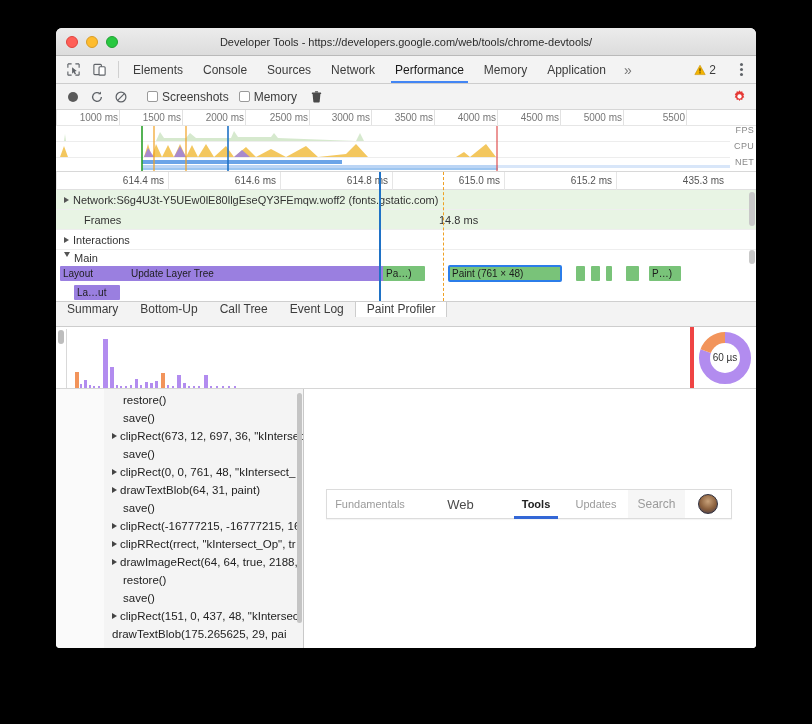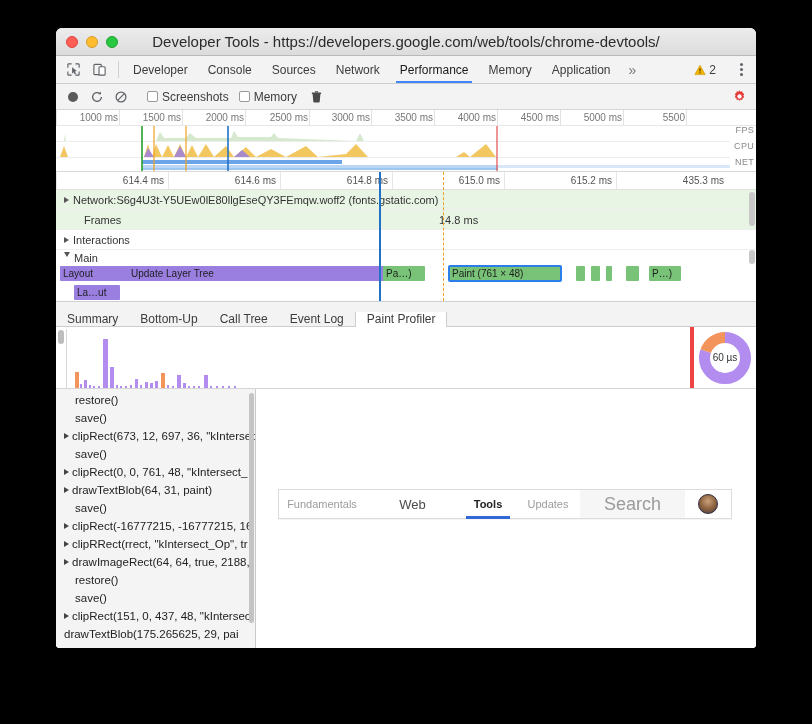--- a/index.html
+++ b/index.html
@@ -33,21 +33,21 @@
     flex: 0 0 28px;
   }
   .traffic { display: flex; gap: 8px; padding-left: 10px; }
   .dot { width: 12px; height: 12px; border-radius: 50%; }
   .dot.red { background: #ff5f57; border: 1px solid #e0443e; }
   .dot.yellow { background: #febc2e; border: 1px solid #d89d28; }
   .dot.green { background: #28c840; border: 1px solid #22a134; }
   .title {
     position: absolute; left: 0; right: 0;
     text-align: center;
-    font-size: 15px; color: #2b2b2b;
+    font-size: 11px; color: #2b2b2b;
   }
 
   
   .tabstrip {
     height: 28px;
     flex: 0 0 28px;
     background: #f3f3f3;
     border-bottom: 1px solid #cdcdcd;
     display: flex;
     align-items: stretch;
@@ -191,21 +191,21 @@
   .scrollbar-v {
     position: absolute; right: 1px; top: 2px; width: 6px;
     background: #c8c8c8; border-radius: 3px;
   }
 
   
   .drawer-tabs {
     flex: 0 0 25px;
     background: #f3f3f3;
     border-bottom: 1px solid #cdcdcd;
-    display: flex; align-items: flex-end;
+    display: flex; align-items: flex-start;
     font-size: 12px;
   }
   .dtab {
     padding: 0 11px; display: flex; align-items: center;
     color: #3c3c3c; white-space: nowrap;
   }
   .dtab.active {
     background: #fff;
     border-left: 1px solid #cdcdcd;
     border-right: 1px solid #cdcdcd;
@@ -250,20 +250,21 @@
   
   .pp-body { flex: 1 1 auto; display: flex; min-height: 0; background: #fafafa; }
   .cmdlist {
     flex: 0 0 200px;
     background: #f4f4f4;
     border-right: 1px solid #c9c9c9;
     overflow: hidden;
     padding-top: 2px;
     font-family: "Liberation Sans", sans-serif;
     position: relative;
+    margin-left: 48px;
   }
   .cmd {
     height: 18px; line-height: 18px;
     font-size: 11.5px; color: #222;
     white-space: nowrap; overflow: hidden;
     padding-left: 8px;
   }
   .cmd .tri { margin-right: 3px; border-left-color: #444; }
   .cmd.noarrow { padding-left: 19px; }
   .cmd-scroll {
@@ -292,21 +293,21 @@
   .navitem.tools { width: 56px; color: #222; font-weight: bold; }
   .navitem.tools::after {
     content: ""; position: absolute; left: 6px; right: 6px; bottom: -1px;
     height: 3px; background: #3367d6;
   }
   .navitem.upd { width: 64px; }
   .navsearch {
     flex: 1 1 auto;
     display: flex; align-items: center; justify-content: center;
     background: #f6f6f6;
-    font-size: 18px; color: #9b9b9b;
+    font-size: 12px; color: #9b9b9b;
   }
   .navavatar { width: 46px; display: flex; align-items: center; justify-content: center; }
   .avatar-circle {
     width: 20px; height: 20px; border-radius: 50%;
     background: radial-gradient(circle at 50% 35%, #c9a27a 0%, #8a5f3c 55%, #3d3a52 100%);
     border: 1px solid #2f2f3d;
   }
 </style>
 </head>
 <body>
@@ -332,21 +333,21 @@
       </div>
       <div class="ticon">
         <svg width="15" height="15" viewBox="0 0 16 16">
           <rect x="2" y="2.5" width="8" height="11" rx="1" stroke="#5f6368" stroke-width="1.2" fill="none"></rect>
           <rect x="7.5" y="5" width="6.5" height="9" rx="1" stroke="#5f6368" stroke-width="1.2" fill="#fff"></rect>
         </svg>
       </div>
     </div>
     <div class="vsep"></div>
     <div class="tabs">
-      <div class="tab">Developer</div>
+      <div class="tab">Elements</div>
       <div class="tab">Console</div>
       <div class="tab">Sources</div>
       <div class="tab">Network</div>
       <div class="tab active">Performance</div>
       <div class="tab">Memory</div>
       <div class="tab">Application</div>
       <div class="tab more">»</div>
     </div>
     <div class="strip-right">
       <div class="warn-badge">

